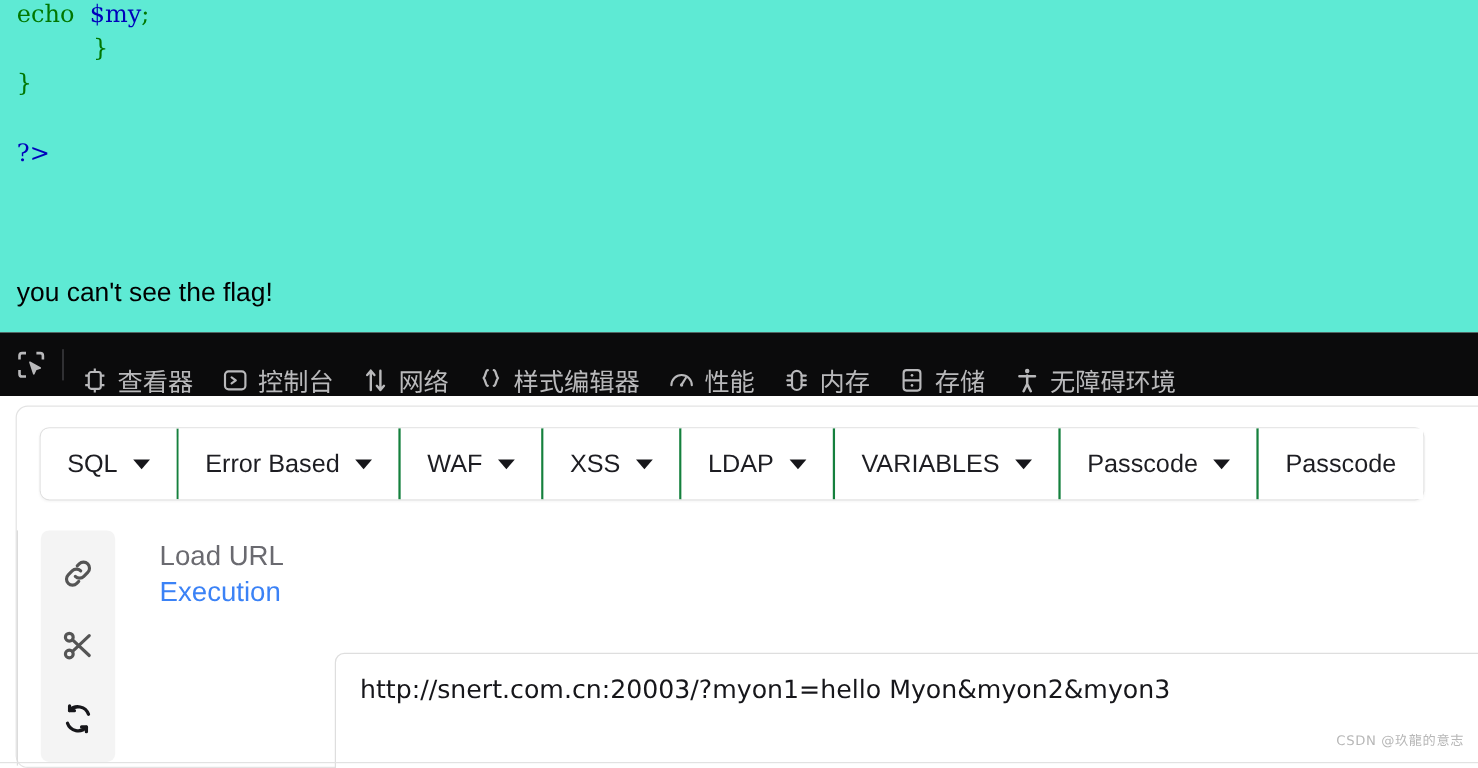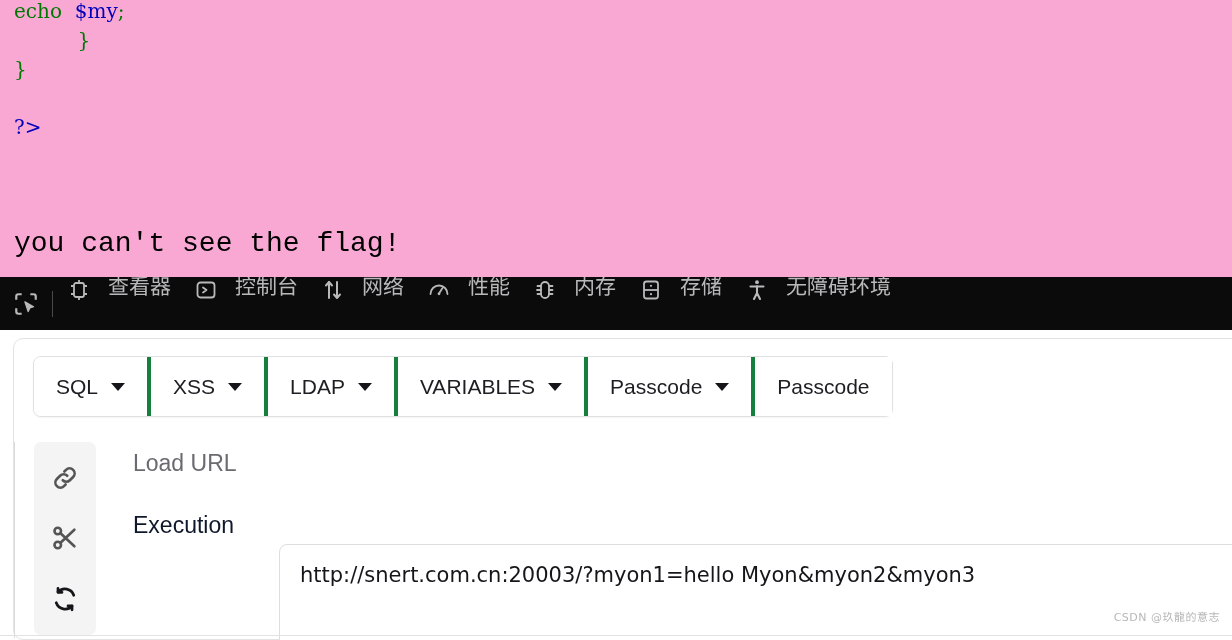--- a/index.html
+++ b/index.html
@@ -15,21 +15,21 @@
     font-family: "Liberation Sans", sans-serif;
     position: relative;
   }
 
   
   #page-content {
     position: absolute;
     left: 0; top: 0;
     width: 1232px;
     height: 277px;
-    background: #f9a8d4;
+    background: #5eead4;
   }
   .code-block {
     font-family: "DejaVu Serif", "Liberation Serif", serif;
     font-size: 20px;
     line-height: 29px;
     white-space: pre;
     margin: 0;
     padding: 0;
     position: absolute;
     left: 14px;
@@ -39,22 +39,22 @@
   .tok-kw   { color: #007700; }
   .tok-var  { color: #0000bb; }
   .tok-pun  { color: #007700; }
   .tok-semi { color: #007700; }
   .tok-tag  { color: #0000bb; }
 
   .flag-text {
     position: absolute;
     left: 14px;
     top: 228px;
-    font-family: Liberation Mono, monospace;
-    font-size: 28px;
+    font-family: Liberation Sans, sans-serif;
+    font-size: 22px;
     color: #000000;
     line-height: 31px;
     white-space: nowrap;
   }
 
   
   #devtools-toolbar {
     position: absolute;
     left: 0; top: 277px;
     width: 1232px;
@@ -75,22 +75,22 @@
   }
   .dt-sep {
     width: 1px;
     height: 26px;
     background: #4a4a4e;
     flex: 0 0 auto;
     margin: 0 2px 0 0;
   }
   .dt-tab {
     display: flex;
-    align-items: flex-start;
-    gap: 16px;
+    align-items: flex-end;
+    gap: 6px;
     height: 53px;
     padding: 0 11px;
     flex: 0 0 auto;
     color: #b9b9bb;
     white-space: nowrap;
   }
   .dt-tab .dt-label {
     font-family: "DejaVu Sans", "Liberation Sans", sans-serif;
     font-size: 21px;
     color: #b9b9bb;
@@ -138,21 +138,21 @@
     box-shadow: 0 1px 2px rgba(0,0,0,0.04);
     overflow: visible;
     box-sizing: border-box;
   }
   .hb-menu-item {
     display: flex;
     align-items: center;
     justify-content: center;
     gap: 13px;
     padding: 0 22px;
-    border-right: 4px solid #15803d;
+    border-right: 2px solid #15803d;
     font-size: 21px;
     color: #1d1d22;
     white-space: nowrap;
     background: #ffffff;
     box-sizing: border-box;
   }
   .hb-menu-item:first-child { border-radius: 7px 0 0 7px; }
   .hb-menu-item:last-child  { border-right: none; }
   .caret {
     width: 0; height: 0;
@@ -205,21 +205,21 @@
     padding: 6px 0;
     box-sizing: border-box;
   }
   .hb-label {
     font-size: 23px;
     color: #6a6a70;
     line-height: 30px;
     white-space: nowrap;
     padding-left: 24px;
   }
-  .hb-label.strong { color: #0f172a; margin-top: 32px; }
+  .hb-label.strong { color: #3b82f6; }
 
   .hb-divider {
     position: absolute;
     left: 0px;
     top: 8px;
     width: 1px;
     height: 196px;
     background: #dcdcdc;
   }
 
@@ -315,20 +315,29 @@
   <div class="dt-tab">
     <span class="dt-icon">
       <svg width="24" height="24" viewBox="0 0 24 24" fill="none" stroke="#b9b9bb" stroke-width="2" stroke-linecap="round" stroke-linejoin="round">
         <path d="M8 20V4M8 4L5 7.5M8 4l3 3.5"></path>
         <path d="M16 4v16M16 20l3-3.5M16 20l-3-3.5"></path>
       </svg>
     </span>
     <span class="dt-label">网络</span>
   </div>
 
+  <div class="dt-tab">
+    <span class="dt-icon">
+      <svg width="24" height="24" viewBox="0 0 24 24" fill="none" stroke="#b9b9bb" stroke-width="1.9" stroke-linecap="round" stroke-linejoin="round">
+        <path d="M9.5 3.5C7.5 3.5 8 8 6 10c2 2 1.5 6.5 3.5 6.5"></path>
+        <path d="M14.5 3.5c2 0 1.5 4.5 3.5 6.5-2 2-1.5 6.5-3.5 6.5"></path>
+      </svg>
+    </span>
+    <span class="dt-label">样式编辑器</span>
+  </div>
 
   <div class="dt-tab">
     <span class="dt-icon">
       <svg width="24" height="24" viewBox="0 0 24 24" fill="none" stroke="#b9b9bb" stroke-width="1.8" stroke-linecap="round">
         <path d="M3.5 16a8.5 8.5 0 0 1 17 0"></path>
         <path d="M12 15.5l3.5-5.5"></path>
         <circle cx="12" cy="15.8" r="1.4" fill="#b9b9bb" stroke="none"></circle>
       </svg>
     </span>
     <span class="dt-label">性能</span>
@@ -367,20 +376,28 @@
   </div>
 
 </div>
 
 <div id="hackbar">
   <div class="hb-outer">
 
     <div class="hb-menubar">
       <div class="hb-menu-item">
         <span>SQL</span>
+        <span class="caret"></span>
+      </div>
+      <div class="hb-menu-item">
+        <span>Error Based</span>
+        <span class="caret"></span>
+      </div>
+      <div class="hb-menu-item">
+        <span>WAF</span>
         <span class="caret"></span>
       </div>
       <div class="hb-menu-item">
         <span>XSS</span>
         <span class="caret"></span>
       </div>
       <div class="hb-menu-item">
         <span>LDAP</span>
         <span class="caret"></span>
       </div>

